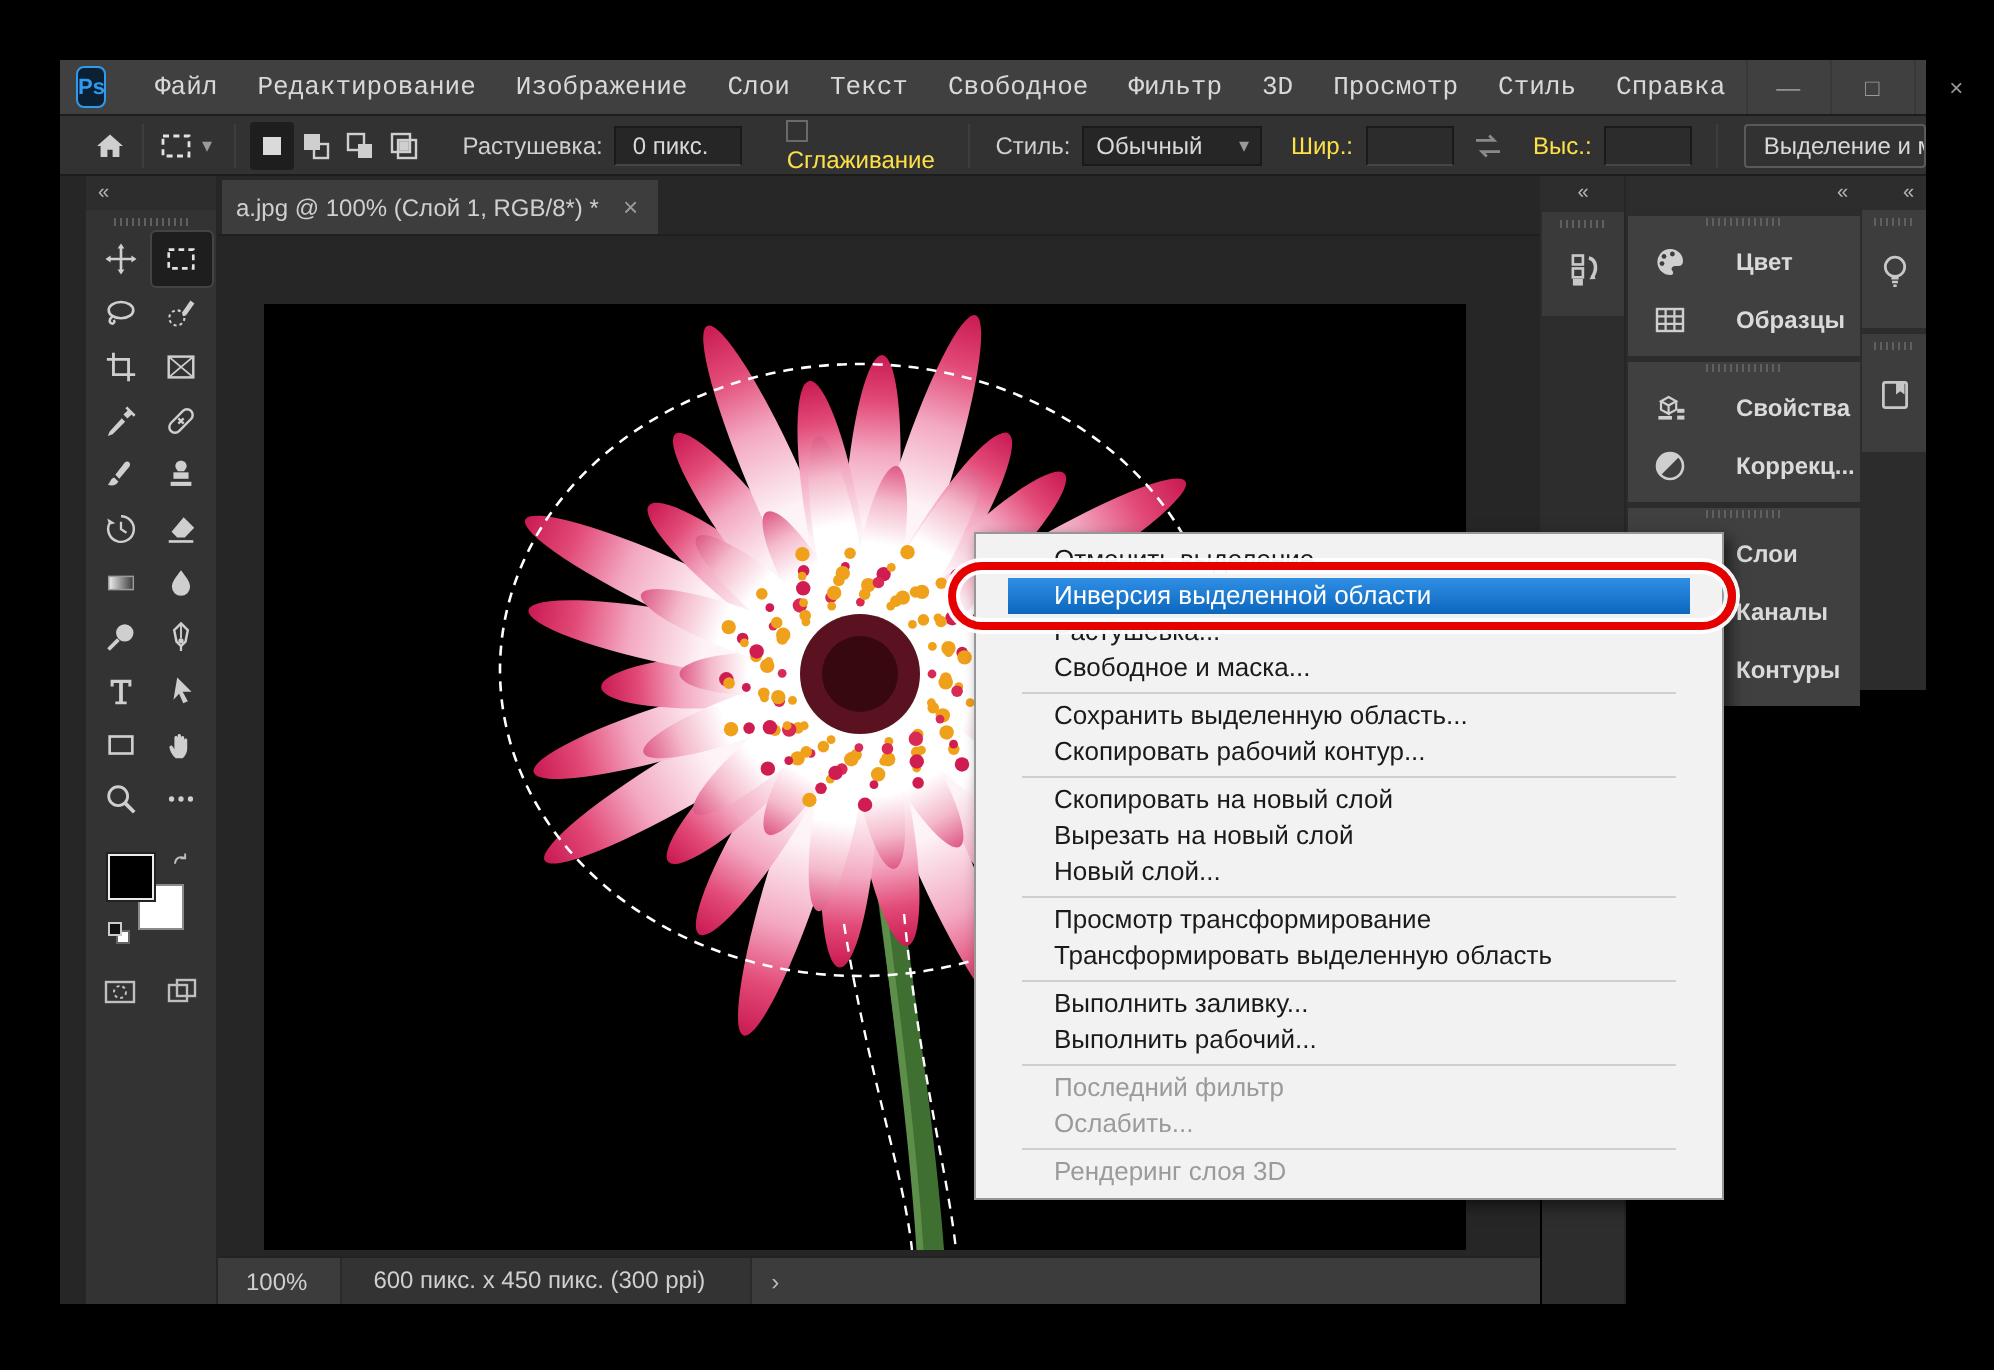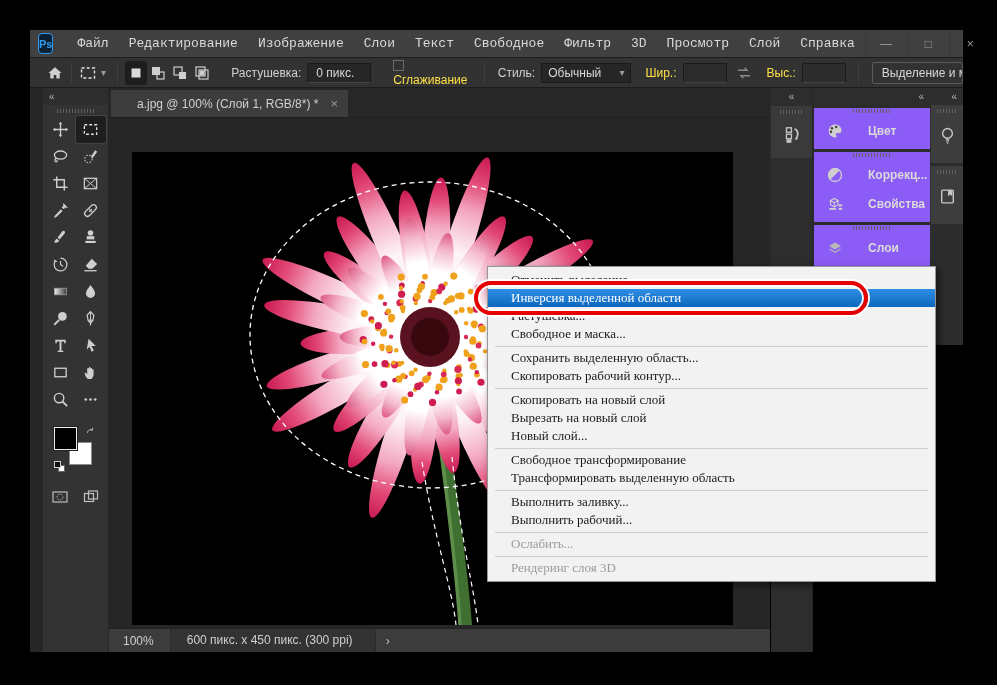--- a/index.html
+++ b/index.html
@@ -45,47 +45,47 @@
   #swap-colors { position:absolute; right:0; top:0; width:13px; height:13px; }
   #mini-swatches { position:absolute; left:0; bottom:0; width:12px; height:12px; }
   #mini-swatches .mfg { position:absolute; left:0; top:0; width:7px; height:7px; background:#111; border:1px solid #ccc; z-index:2;}
   #mini-swatches .mbg { position:absolute; left:4px; top:4px; width:7px; height:7px; background:#fff; border:1px solid #666; }
   #mask-mode-row { display:flex; justify-content:space-between; padding:0 8px; margin-top:14px; }
   #mask-mode-row svg { width:18px; height:18px; }
 
   
   #canvas-region { left:109px; top:88px; width:661px; height:540px; background:#262626; }
   #tabstrip { left:109px; top:88px; width:661px; height:30px; background:#272727; border-bottom:1px solid #1f1f1f; display:flex; align-items:flex-end; }
-  #doc-tab { height:27px; background:#3d3d3d; color:#d0d0d0; font-size:12px; display:flex; align-items:center; padding:0 10px 0 26px; margin-left:2px; }
+  #doc-tab { height:27px; background:#3d3d3d; color:#d0d0d0; font-size:12px; display:flex; align-items:center; padding:0 10px 0 7px; margin-left:2px; }
   #tab-close { color:#9a9a9a; margin-left:12px; font-size:13px; }
   #document { left:132px; top:152px; width:601px; height:473px; background:#000; z-index:2; }
   #document svg { display:block; }
 
   
   #statusbar { left:109px; top:628px; width:661px; height:24px; background:#3c3c3c; border-top:1px solid #222; display:flex; align-items:center; color:#cfcfcf; font-size:12px; z-index:3; }
   #status-zoom { margin:0 16px 0 14px; }
   #status-info { background:#333; border-left:1px solid #2a2a2a; border-right:1px solid #2a2a2a; height:100%; line-height:23px; padding:0 22px 0 16px; }
   #status-chev { margin-left:10px; color:#bbb; }
 
   
   #rp-bg { left:770px; top:88px; width:193px; height:257px; background:#2c2c2c; }
   #rp-col1 { left:771px; top:88px; width:42px; height:564px; background:#2d2d2d; border-right:1px solid #262626; }
   #rp-col1 .panelbox { margin-top:1px; background:#3a3a3a; height:52px; display:flex; flex-direction:column; align-items:center; }
   #rp-col1 .panelbox svg { width:20px; height:20px; margin-top:8px; }
   #rp-col2 { left:814px; top:88px; width:116px; }
   #rp-col2 .collapse-hdr, #rp-col3 .collapse-hdr { text-align:right; background:#2d2d2d; }
-  .pgroup { background:#8b5cf6; margin-bottom:3px; padding-bottom:4px; }
+  .pgroup { background:#404040; margin-bottom:3px; padding-bottom:4px; }
   .prow { display:flex; align-items:center; height:29px; padding-left:12px; color:#dadada; font-size:12px; font-weight:bold; }
   .prow svg { width:18px; height:18px; margin-right:12px; }
   #rp-col3 { left:931px; top:88px; width:32px; }
   #rp-col3 .panelbox { background:#3d3d3d; margin-bottom:3px; display:flex; flex-direction:column; align-items:center; padding-bottom:14px; }
   #rp-col3 .panelbox svg { width:19px; height:19px; margin-top:10px; }
 
   
-  #context-menu { left:487px; top:266px; width:449px; background:#f2f2f2; border:1px solid #979797; box-shadow:3px 3px 7px rgba(0,0,0,.55); z-index:50; padding:4px 0;font-family:Liberation Serif, serif; }
+  #context-menu { left:487px; top:266px; width:375px; background:#f2f2f2; border:1px solid #979797; box-shadow:3px 3px 7px rgba(0,0,0,.55); z-index:50; padding:4px 16px; }
   .cmenu-item { height:18px; line-height:18px; font-size:13px; color:#1a1a1a; padding:0 18px 0 23px; white-space:nowrap; overflow:hidden; }
   .cmenu-item.hl { background:linear-gradient(var(--hl-top,#2f8fe4), var(--hl-bot,#0c67bd)); color:#fff; }
   .cmenu-item.dis { color:#9b9b9b; }
   .cmenu-sep { border-top:1px solid #cfcfcf; margin:3px 7px 2px; height:0; }
 
   
   #annotation-oval { left:474px; top:281px; width:394px; height:34px; border:4px solid var(--red,#e60000); border-radius:17px; box-shadow:0 0 0 2px rgba(255,255,255,.95), inset 0 0 0 2px rgba(255,255,255,.95); z-index:60; }
 </style>
 </head>
 <body>
@@ -95,21 +95,21 @@
   <div id="mbar-items" style="display:flex;font-family:Liberation Mono, monospace;">
       <span class="mbar-item">Файл</span>
       <span class="mbar-item">Редактирование</span>
       <span class="mbar-item">Изображение</span>
       <span class="mbar-item">Слои</span>
       <span class="mbar-item">Текст</span>
       <span class="mbar-item">Свободное</span>
       <span class="mbar-item">Фильтр</span>
       <span class="mbar-item">3D</span>
       <span class="mbar-item">Просмотр</span>
-      <span class="mbar-item">Слой</span>
+      <span class="mbar-item">Стиль</span>
       <span class="mbar-item">Справка</span>
     </div>
   <div id="win-controls">
       <span class="wbtn">—</span>
       <span class="wbtn">□</span>
       <span class="wbtn">×</span>
     </div>
 </div>
 
 <div id="optionsbar" class="abs">
@@ -561,42 +561,51 @@
           <span style="display: inline-flex; margin-right: 12px;">
             <svg viewBox="0 0 18 18" style="width: 18px; height: 18px;">
               <path d="M9 2.5a6.5 6.5 0 1 0 .4 13c1.6 0 1.3-1.5.7-2.2-.8-1 0-2.3 1.5-2.3h1.6c1.4 0 2.3-1 2.3-2.3C15.5 5 12.6 2.5 9 2.5z" fill="#cfcfcf"></path>
               <circle cx="6" cy="6.2" r="1.2" fill="#3d3d3d"></circle>
               <circle cx="10.2" cy="5" r="1.2" fill="#3d3d3d"></circle>
               <circle cx="5" cy="9.8" r="1.2" fill="#3d3d3d"></circle>
             </svg>
           </span>
           <span>Цвет</span>
         </div>
-      </div>
-      <div class="pgroup">
-        <div class="grip"></div>
         <div class="prow">
           <span style="display: inline-flex; margin-right: 12px;">
             <svg viewBox="0 0 18 18" style="width: 18px; height: 18px;">
-              <circle cx="9" cy="9" r="6.5" fill="none" stroke="#cfcfcf" stroke-width="1.3"></circle>
-              <path d="M4.4 13.6A6.5 6.5 0 0 1 13.6 4.4z" fill="#cfcfcf"></path>
+              <rect x="2.5" y="3.5" width="13" height="11" fill="none" stroke="#cfcfcf" stroke-width="1.2"></rect>
+              <path d="M2.5 7.2h13M2.5 10.9h13M6.8 3.5v11M11.2 3.5v11" stroke="#cfcfcf" stroke-width="1.1"></path>
             </svg>
           </span>
-          <span>Коррекц...</span>
+          <span>Образцы</span>
         </div>
+      </div>
+      <div class="pgroup">
+        <div class="grip"></div>
         <div class="prow">
           <span style="display: inline-flex; margin-right: 12px;">
             <svg viewBox="0 0 18 18" style="width: 18px; height: 18px;">
               <path d="M4.5 5.6 8.3 3.5l3.8 2.1-3.8 2.1zM4.5 5.6v4.2l3.8 2.1V7.7M12.1 5.6v4.2l-3.8 2.1" fill="none" stroke="#cfcfcf" stroke-width="1.1"></path>
               <rect x="12.6" y="9.4" width="3.6" height="2" fill="#cfcfcf"></rect>
               <rect x="12.6" y="12.8" width="3.6" height="2" fill="#cfcfcf"></rect>
               <rect x="3.2" y="13" width="6.8" height="1.8" fill="#cfcfcf"></rect>
             </svg>
           </span>
           <span>Свойства</span>
+        </div>
+        <div class="prow">
+          <span style="display: inline-flex; margin-right: 12px;">
+            <svg viewBox="0 0 18 18" style="width: 18px; height: 18px;">
+              <circle cx="9" cy="9" r="6.5" fill="none" stroke="#cfcfcf" stroke-width="1.3"></circle>
+              <path d="M4.4 13.6A6.5 6.5 0 0 1 13.6 4.4z" fill="#cfcfcf"></path>
+            </svg>
+          </span>
+          <span>Коррекц...</span>
         </div>
       </div>
       <div class="pgroup">
         <div class="grip"></div>
         <div class="prow">
           <span style="display: inline-flex; margin-right: 12px;">
             <svg viewBox="0 0 18 18" style="width: 18px; height: 18px;">
               <path d="M9 3.5 15 7 9 10.5 3 7z" fill="#b8b8b8"></path>
               <path d="M3.5 10 9 13.2 14.5 10" fill="none" stroke="#b8b8b8" stroke-width="1.3"></path>
             </svg>
@@ -649,23 +658,24 @@
     <div class="cmenu-item">Растушевка...</div>
     <div class="cmenu-item">Свободное и маска...</div>
     <div class="cmenu-sep"></div>
     <div class="cmenu-item">Сохранить выделенную область...</div>
     <div class="cmenu-item">Скопировать рабочий контур...</div>
     <div class="cmenu-sep"></div>
     <div class="cmenu-item">Скопировать на новый слой</div>
     <div class="cmenu-item">Вырезать на новый слой</div>
     <div class="cmenu-item">Новый слой...</div>
     <div class="cmenu-sep"></div>
-    <div class="cmenu-item">Свободное трансформирование</div>
+    <div class="cmenu-item">Просмотр трансформирование</div>
     <div class="cmenu-item">Трансформировать выделенную область</div>
     <div class="cmenu-sep"></div>
     <div class="cmenu-item">Выполнить заливку...</div>
     <div class="cmenu-item">Выполнить рабочий...</div>
     <div class="cmenu-sep"></div>
+    <div class="cmenu-item dis">Последний фильтр</div>
     <div class="cmenu-item dis">Ослабить...</div>
     <div class="cmenu-sep"></div>
     <div class="cmenu-item dis">Рендеринг слоя 3D</div>
   </div>
 <div id="annotation-oval" class="abs"></div>
 
 </body></html>

